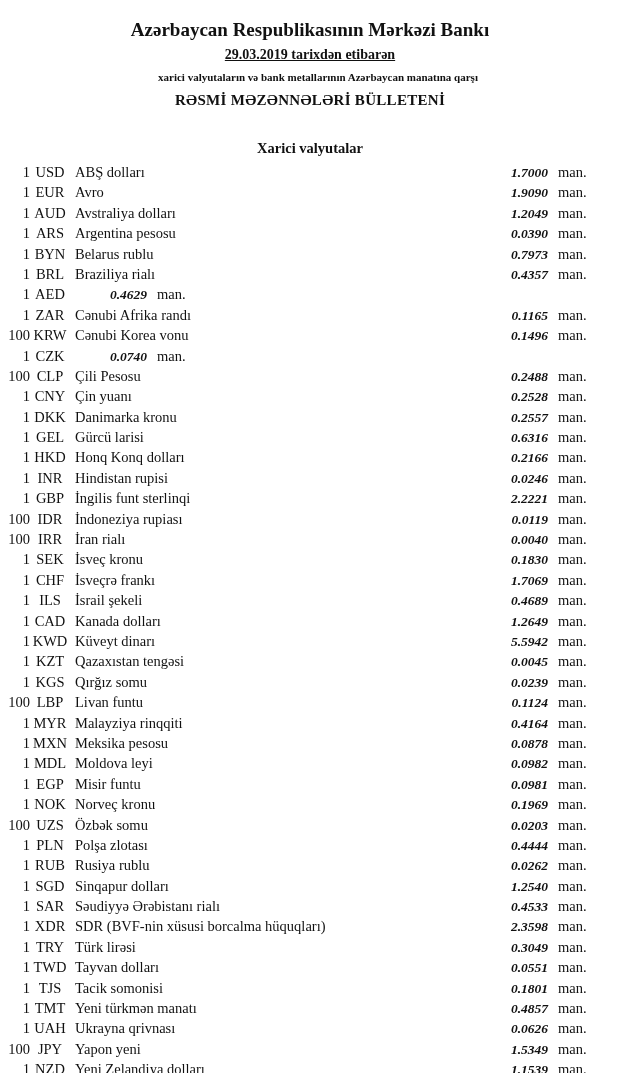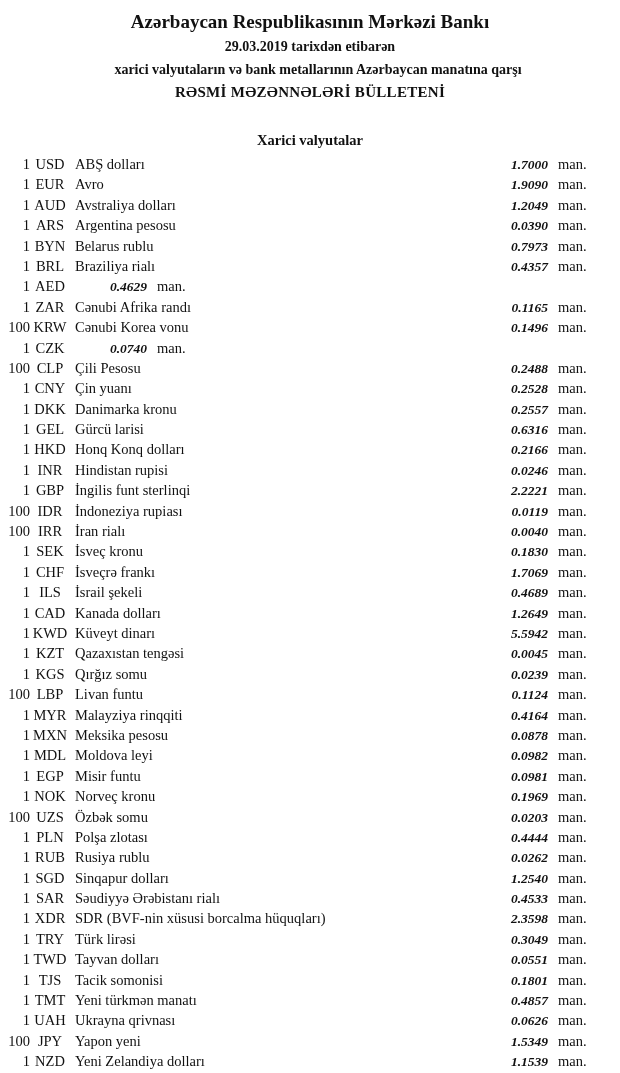--- a/index.html
+++ b/index.html
@@ -11,34 +11,35 @@
     position: relative;
     width: 620px;
     height: 1073px;
     background: #ffffff;
     color: #111111;
     font-family: "Liberation Serif", "DejaVu Serif", serif;
     overflow: hidden;
   }
   .header { text-align: center; }
   .bank-name {
-    padding-top: 10px;
+    padding-top: 18px;
     font-size: 19px;
     line-height: 24px;
     font-weight: bold;
   }
   .date-line {
     margin-top: 4px;
     font-size: 14px;
     line-height: 17px;
     font-weight: bold;
+    text-decoration: underline;
   }
   .subtitle {
     margin-top: 6px;
-    font-size: 14px;
+    font-size: 11px;
     line-height: 17px;
     font-weight: bold;
     margin-left: 16px;
   }
   .bulletin-title {
     margin-top: 5px;
     font-size: 15px;
     line-height: 18px;
     font-weight: bold;
     letter-spacing: 0.3px;

